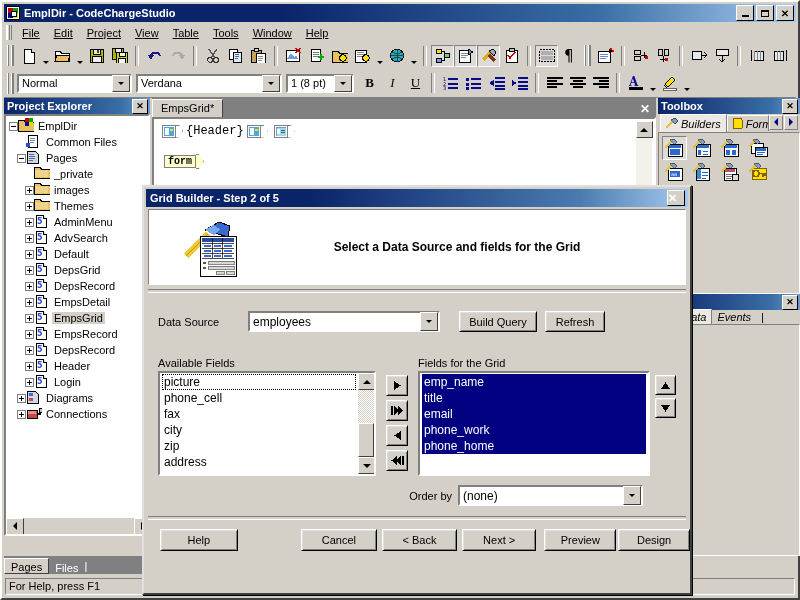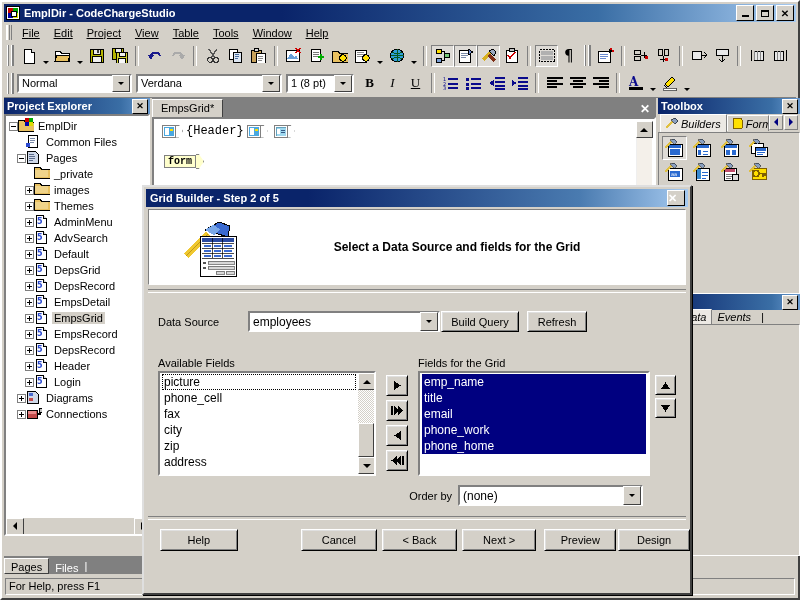--- a/index.html
+++ b/index.html
@@ -1064,21 +1064,21 @@
     <div class="dlg-sep"></div>
 
     <div style="display:flex;align-items:center;margin:18px 0 0 14px">
       <div class="lbl" style="width:90px">Data Source</div>
       <div class="combo" style="width:192px;height:21px">
         <div class="val" style="font-size:12px">employees</div>
         <div class="btn" style="height:17px">
             <span class="caret"></span>
           </div>
       </div>
-      <div class="dbtn" style="width:78px;height:21px;margin-left:1px">Build Query</div>
+      <div class="dbtn" style="width:78px;height:21px;margin-left:19px">Build Query</div>
       <div class="dbtn" style="width:60px;height:21px;margin-left:8px">Refresh</div>
     </div>
 
     <div style="position:absolute;left:14px;top:170px;width:522px">
       <div style="display:flex">
         <div style="width:218px">
           <div class="lbl">Available Fields</div>
           <div class="listbox" style="width:218px;height:105px;margin-top:2px">
             <div id="avail-items" style="position:absolute;left:2px;top:1px;right:18px">
                 <div class="litem focus">picture</div>

